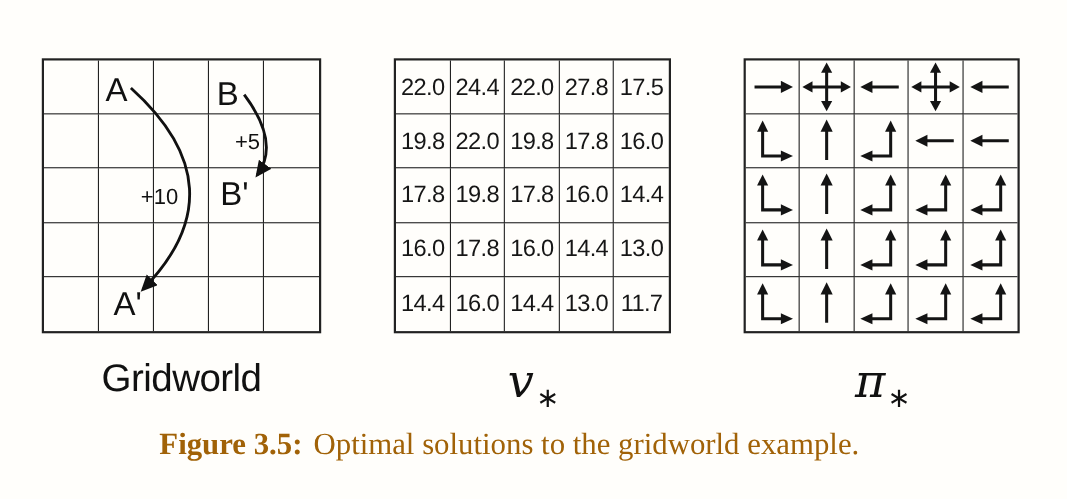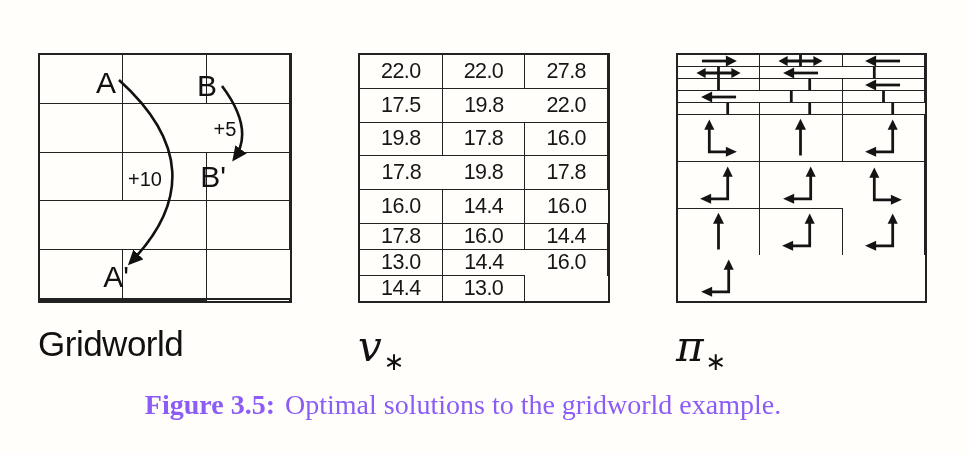--- a/index.html
+++ b/index.html
@@ -12,21 +12,21 @@
     overflow:hidden;
   }
   .panel{position:absolute;top:53px;}
   #panel-gridworld{left:38px;width:254px;height:250px;}
   #panel-values{left:358px;width:252px;height:250px;}
   #panel-policy{left:676px;width:251px;height:250px;}
 
   .grid5{
     width:100%;height:100%;
     display:grid;
-    grid-template-columns:repeat(3,1fr);
+    grid-template-columns:repeat(5,1fr);
     grid-template-rows:repeat(5,1fr);
     border:2.5px solid #222;
     box-sizing:border-box;
     background:#fffefb;
   }
   .grid5 .cell{
     border-right:1.8px solid #222;
     border-bottom:1.8px solid #222;
     display:flex;align-items:center;justify-content:center;
     overflow:hidden;
@@ -54,42 +54,42 @@
   .ann.small{font-size:20px;}
   #ann-a{left:68px;top:30px;}
   #ann-b{left:169px;top:33px;}
   #ann-reward-b{left:187px;top:76px;}
   #ann-b-prime{left:175px;top:124px;}
   #ann-reward-a{left:107px;top:126px;}
   #ann-a-prime{left:78px;top:224px;}
 
   .panel-label{
     position:absolute;top:326px;
-    text-align:left;
+    text-align:center;
     line-height:1;
   }
   #label-gridworld{left:38px;width:254px;font-size:35px;letter-spacing:-0.5px;}
   .math-label{font-family:"DejaVu Serif",serif;font-style:italic;font-size:42px;}
   #label-v{left:358px;width:252px;}
   #label-pi{left:676px;width:251px;}
   .sub-star{
     font-family:"DejaVu Sans",sans-serif;
     font-style:normal;
     font-size:25px;
     position:relative;top:9px;left:2px;
   }
 
   #caption{
     position:absolute;left:0;top:389px;width:970px;
     box-sizing:border-box;
     padding-right:44px;
     text-align:center;
     font-family:"Liberation Serif",serif;
     font-size:28px;
-    color:#8b5cf6;
+    color:#a16207;
     line-height:1.15;
   }
   #caption .cap-label{font-weight:bold;margin-right:10px;}
 </style>
 </head>
 <body>
 
 <div class="panel" id="panel-gridworld">
   <div class="grid5">
       <div class="cell"></div>
@@ -131,20 +131,21 @@
   <span class="ann" id="ann-b">B</span>
   <span class="ann small" id="ann-reward-b">+5</span>
   <span class="ann" id="ann-b-prime">B'</span>
   <span class="ann small" id="ann-reward-a">+10</span>
   <span class="ann" id="ann-a-prime">A'</span>
 </div>
 
 <div class="panel" id="panel-values">
   <div class="grid5">
       <div class="cell value-cell">22.0</div>
+      <div class="cell value-cell">24.4</div>
       <div class="cell value-cell">22.0</div>
       <div class="cell value-cell">27.8</div>
       <div class="cell value-cell">17.5</div>
       <div class="cell value-cell">19.8</div>
       <div class="cell value-cell">22.0</div>
       <div class="cell value-cell">19.8</div>
       <div class="cell value-cell">17.8</div>
       <div class="cell value-cell">16.0</div>
       <div class="cell value-cell">17.8</div>
       <div class="cell value-cell">19.8</div>
@@ -153,20 +154,21 @@
       <div class="cell value-cell">14.4</div>
       <div class="cell value-cell">16.0</div>
       <div class="cell value-cell">17.8</div>
       <div class="cell value-cell">16.0</div>
       <div class="cell value-cell">14.4</div>
       <div class="cell value-cell">13.0</div>
       <div class="cell value-cell">14.4</div>
       <div class="cell value-cell">16.0</div>
       <div class="cell value-cell">14.4</div>
       <div class="cell value-cell">13.0</div>
+      <div class="cell value-cell">11.7</div>
     </div>
 </div>
 
 <div class="panel" id="panel-policy">
   <div class="grid5">
       <div class="cell policy-cell">
         <svg viewBox="0 0 50 50">
           <line x1="7" y1="25" x2="34" y2="25" stroke="#141414" stroke-width="3" fill="none"></line>
           <polygon points="33,19 45,25 33,31" fill="#141414"></polygon>
         </svg>

